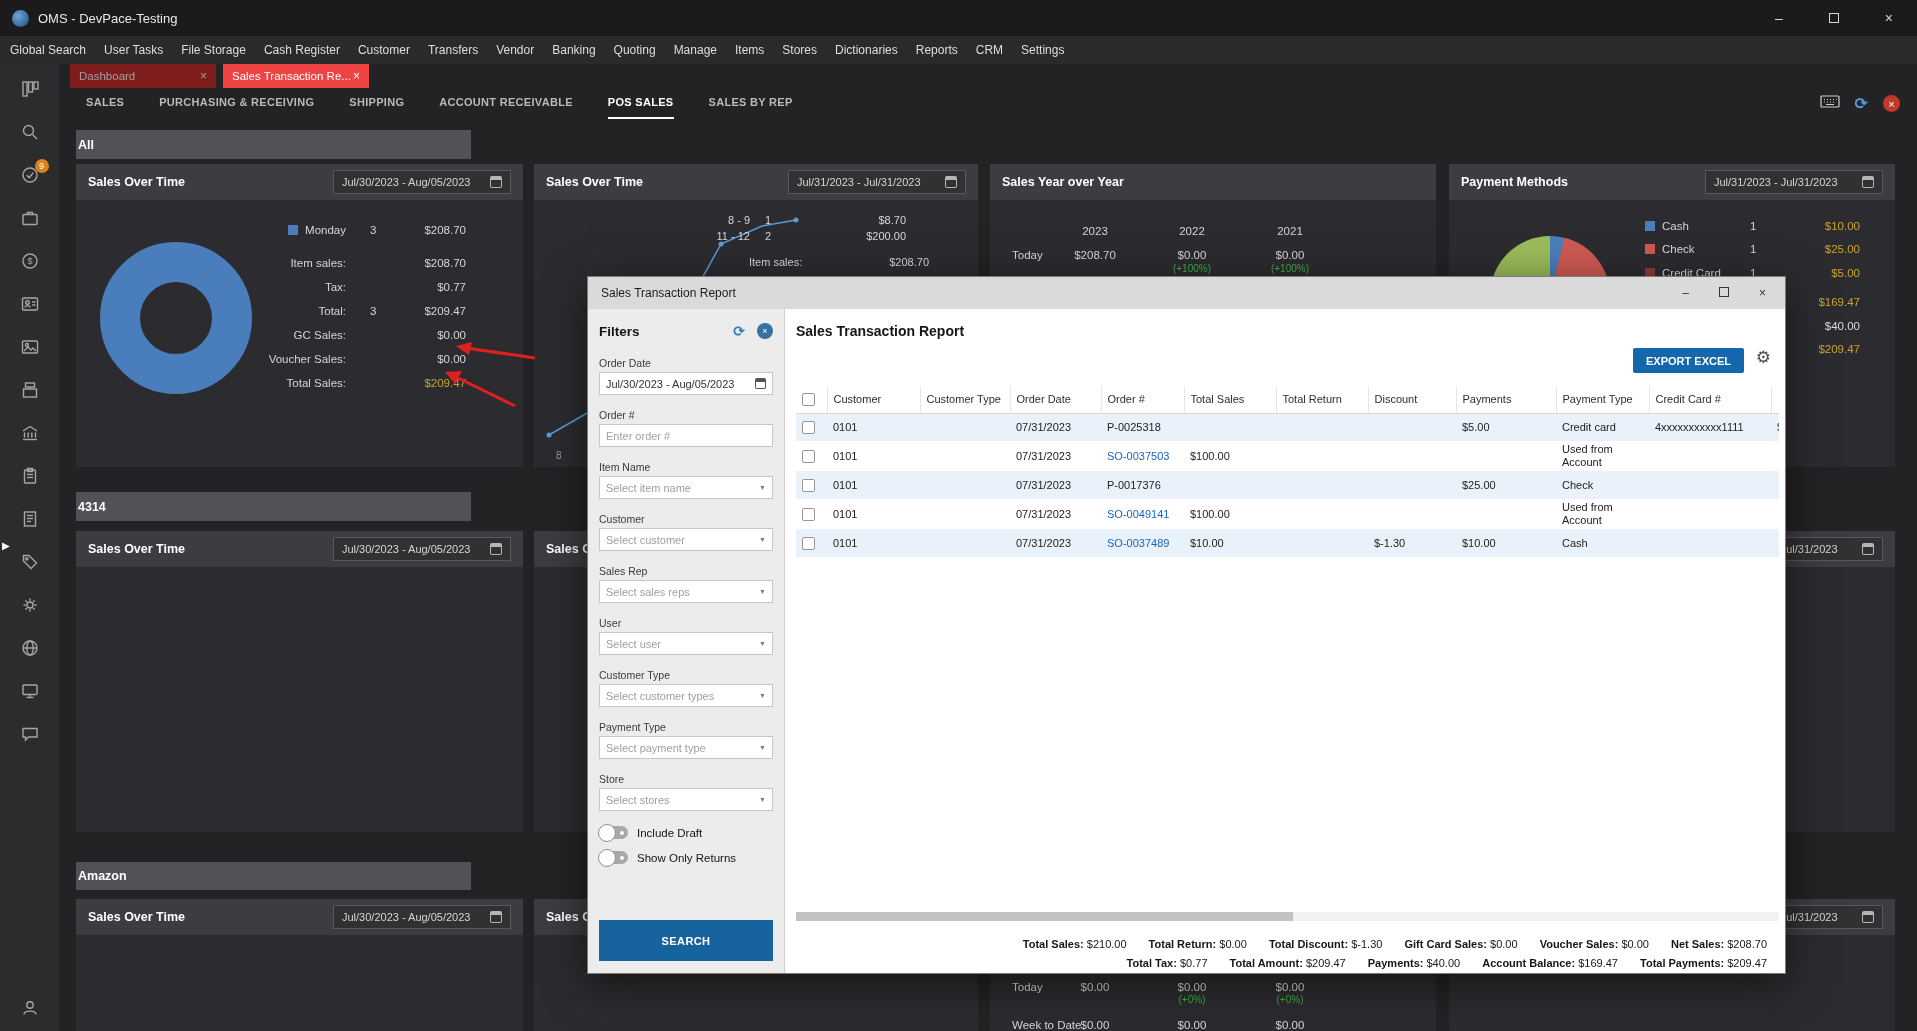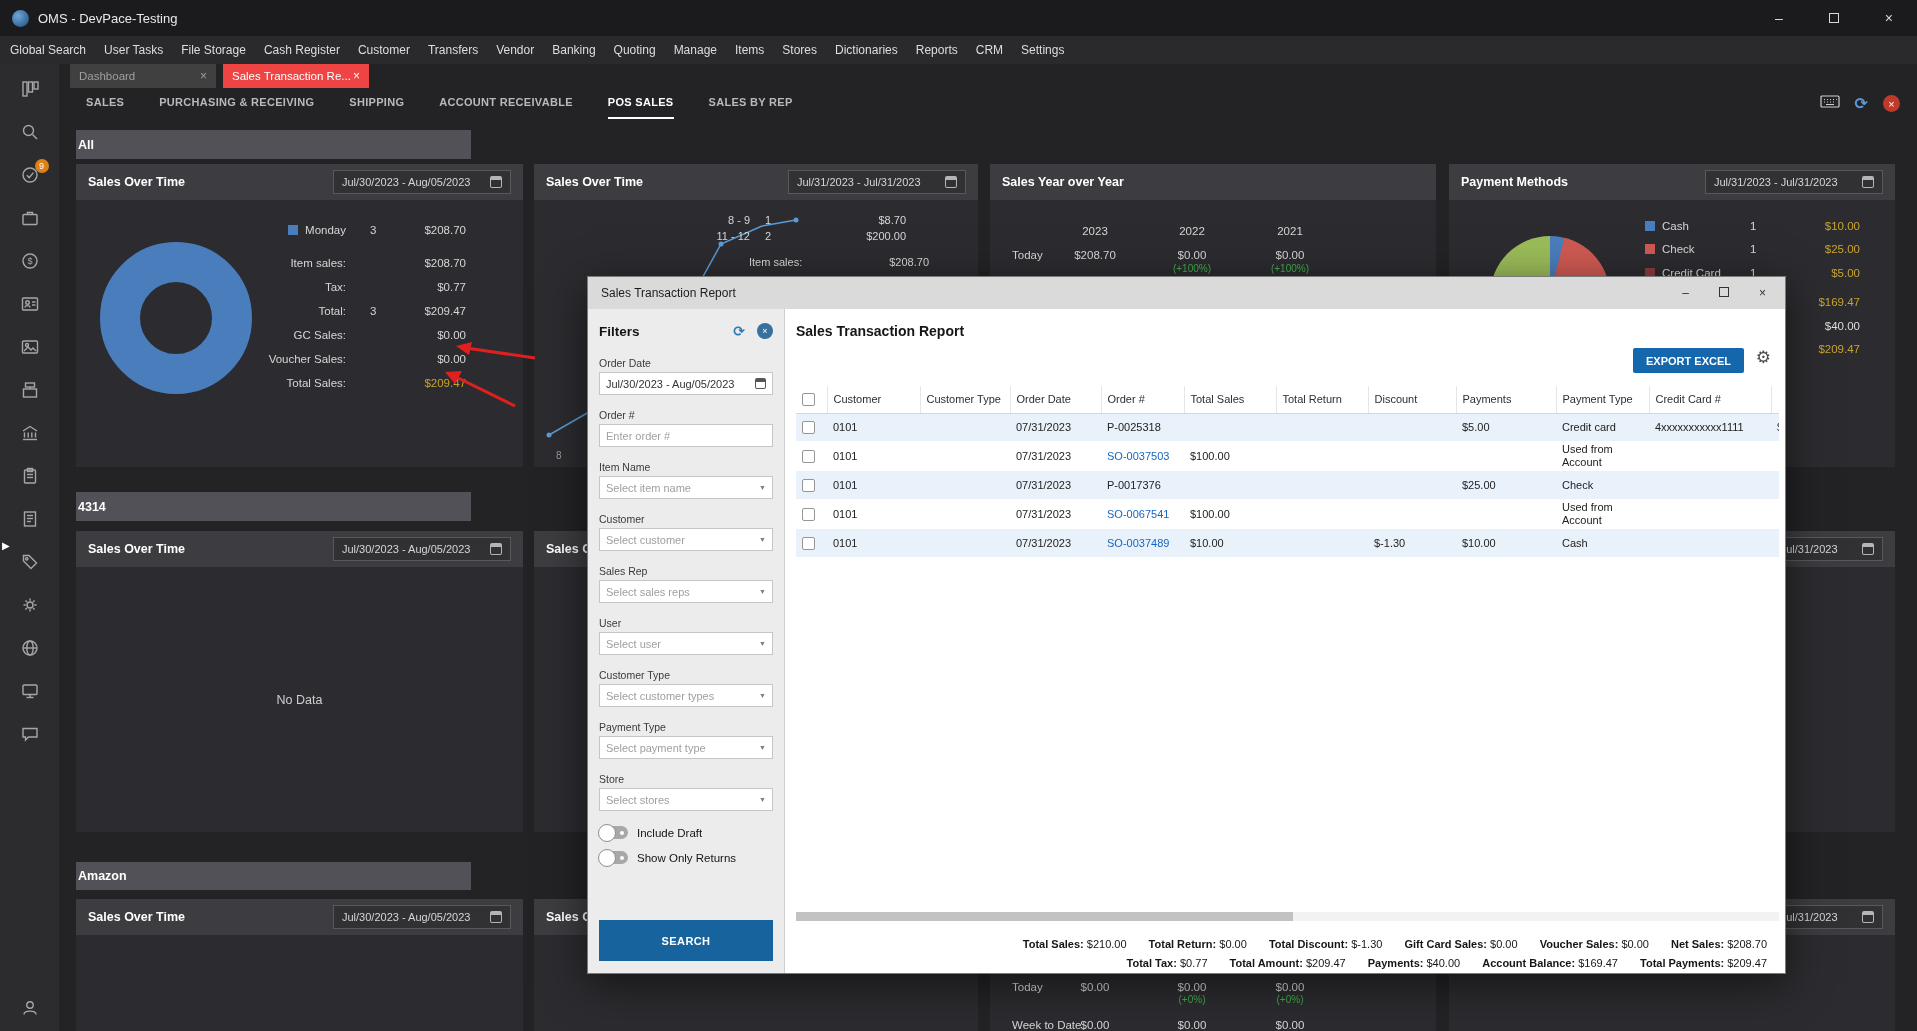--- a/index.html
+++ b/index.html
@@ -22,21 +22,21 @@
   .sidebar { position:absolute; left:0; top:64px; width:59px; bottom:0; background:#2c2c2f; display:flex; flex-direction:column; align-items:center; padding-top:14px; gap:21px; z-index:4; }
   .sicon { width:22px; height:22px; position:relative; display:flex; align-items:center; justify-content:center; }
   .sicon svg { stroke:#a6a6a6; fill:none; stroke-width:1.4; }
   .badge { position:absolute; top:-5px; right:-8px; background:#de8118; color:#fff; font-size:9px; width:14px; height:14px; border-radius:50%; display:flex; align-items:center; justify-content:center; }
   .sb-bottom { margin-top:auto; margin-bottom:12px; }
   .expander { position:absolute; left:2px; top:540px; color:#fff; font-size:10px; z-index:6; }
 
   
   .tabstrip { position:absolute; left:59px; top:64px; right:0; height:24px; background:#232326; display:flex; align-items:flex-end; padding-left:11px; z-index:4; }
   .tab { height:24px; display:flex; align-items:center; justify-content:space-between; padding:0 9px; width:146px; font-size:11.5px; margin-right:7px; }
-  .tab.inactive { background:#404040; color:#9f9f9f; }
+  .tab.inactive { background:#7f1d1d; color:#9f9f9f; }
   .tab.active { background:#ef4444; color:#fff; }
   .tclose { font-size:12px; }
 
   
   .subtabbar { position:absolute; left:59px; top:88px; right:0; height:31px; background:#232326; display:flex; align-items:center; gap:35px; padding-left:27px; z-index:4; }
   .subtab { color:#b9b9b9; font-size:11px; font-weight:bold; letter-spacing:.3px; height:31px; line-height:29px; }
   .subtab.active { color:#fff; box-shadow:inset 0 -2px 0 #fff; }
   .baricons { margin-left:auto; display:flex; align-items:center; gap:15px; padding-right:17px; }
   .kbicon svg { stroke:#d0d0d0; fill:none; stroke-width:1.2; }
   .refresh-blue { color:#5b9bd5; font-size:16px; font-weight:bold; }
@@ -474,23 +474,20 @@
   </div>
 
 <div class="panel" style="left:76px; top:531px; width:447px; height:301px;">
   <div class="phd">
       <span class="ptitle">Sales Over Time</span>
     <div class="datebox">
         <span>Jul/30/2023 - Aug/05/2023</span>
         <span class="cal"></span>
       </div>
   </div>
-  <div class="pbody">
-      <div class="nodata">No Data</div>
-    </div>
 </div>
 
 <div class="panel" style="left:534px; top:531px; width:444px; height:301px;">
   <div class="phd">
       <span class="ptitle">Sales Over Time</span>
     </div>
   <div class="pbody"></div>
 </div>
 
 <div class="panel" style="left:1449px; top:531px; width:446px; height:301px;">
@@ -711,21 +708,21 @@
               <td>$25.00</td>
             <td>Check</td>
               <td></td>
             <td></td>
           </tr>
           <tr>
             <td><span class="cbx"></span></td>
             <td>0101</td>
               <td></td>
             <td>07/31/2023</td>
-              <td class="link">SO-0067541</td>
+              <td class="link">SO-0049141</td>
             <td>$100.00</td>
               <td></td>
             <td></td>
               <td></td>
             <td>Used from Account</td>
               <td></td>
             <td></td>
           </tr>
           <tr class="shade">
             <td><span class="cbx"></span></td>

